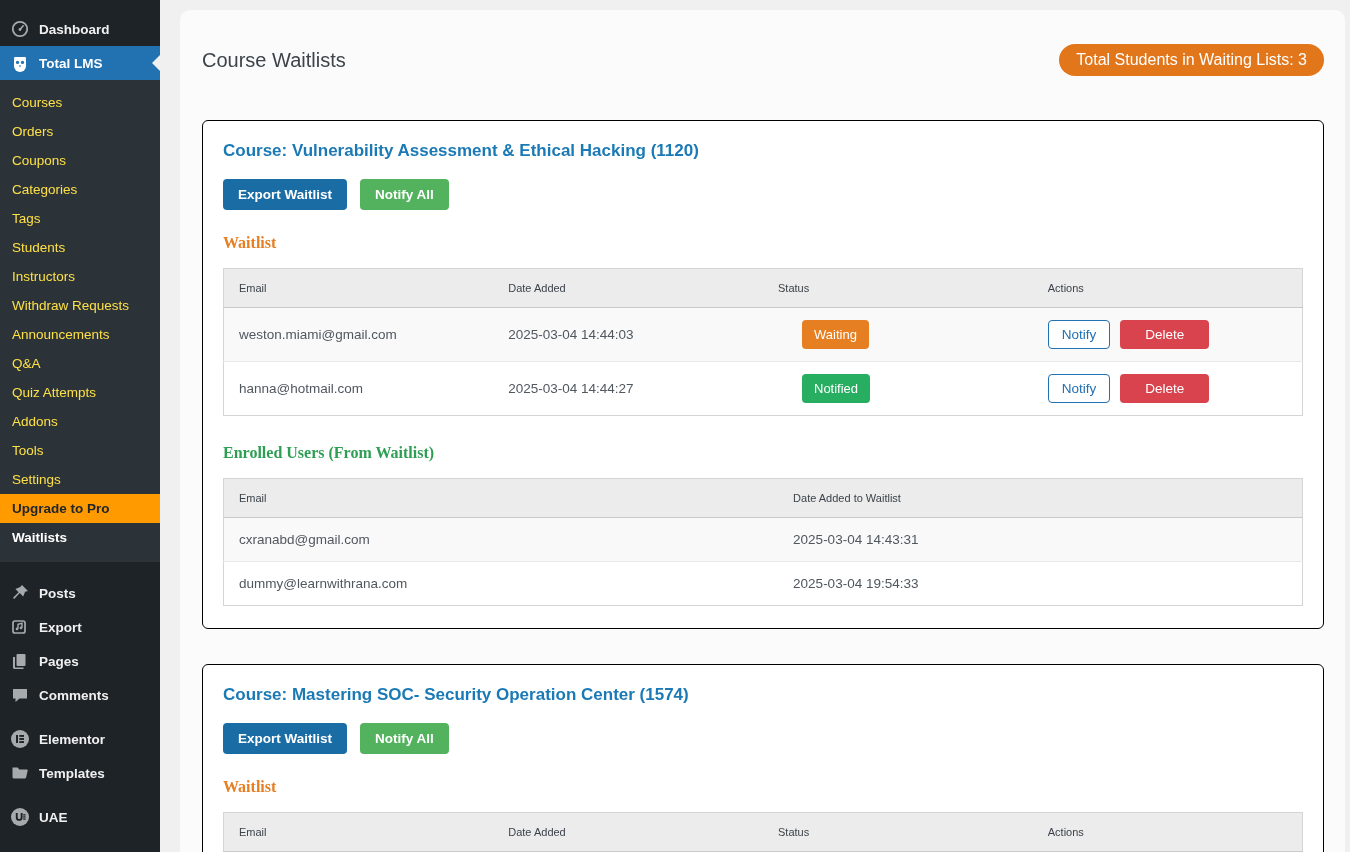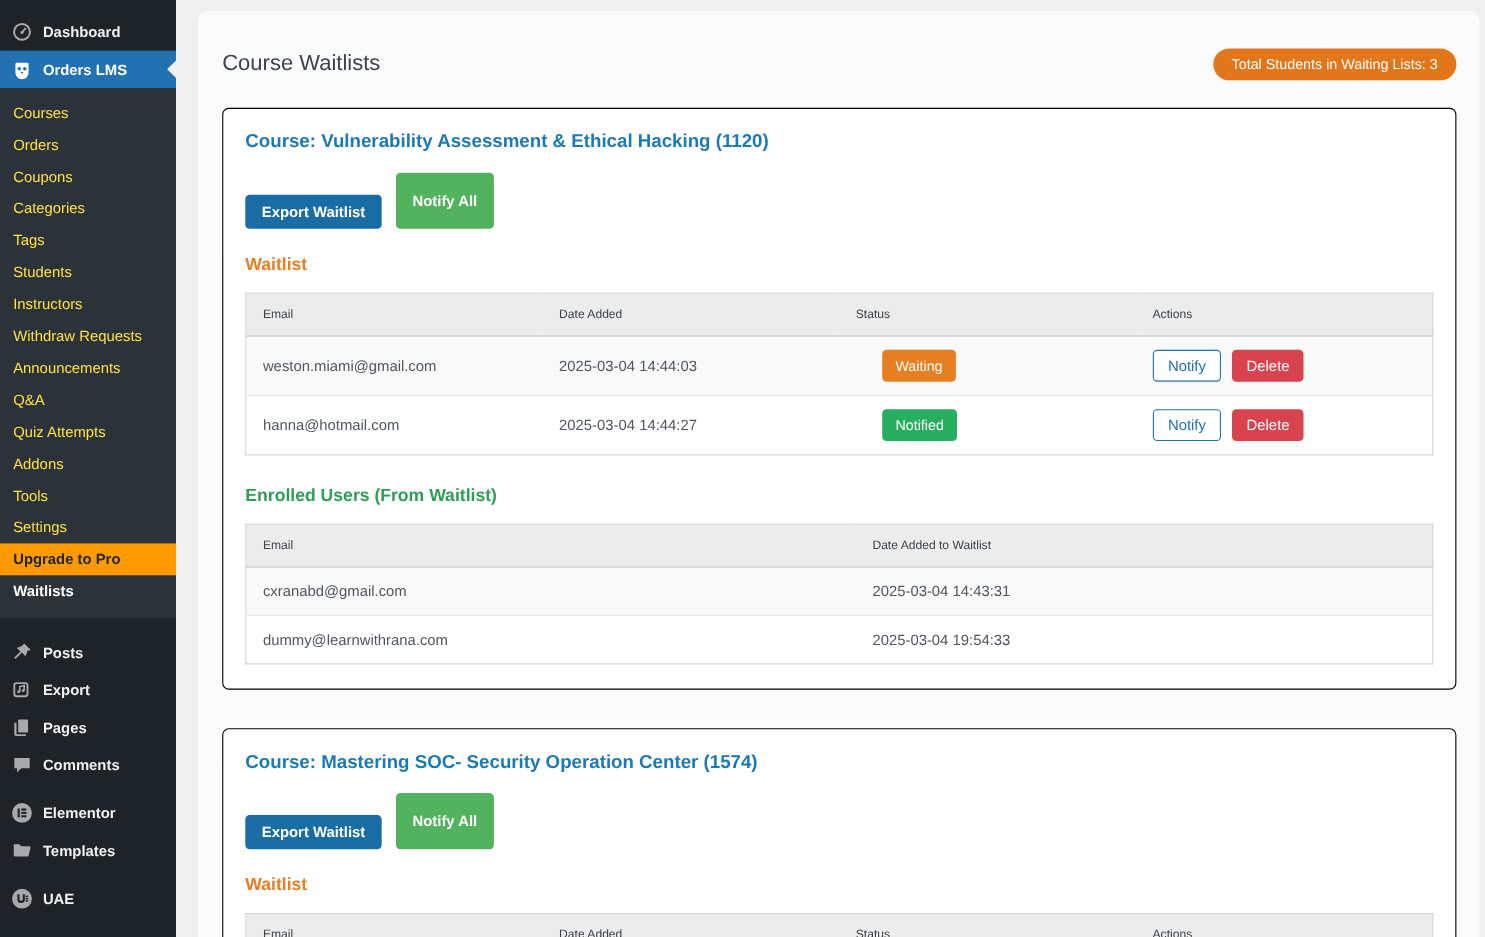--- a/index.html
+++ b/index.html
@@ -16,51 +16,51 @@
   .submenu { background:#2c3338; padding:8px 0 10px; }
   .smi { display:block; padding:7px 12px; color:#fde047; font-size:13.5px; cursor:pointer; text-decoration:none; }
   .smi.upgrade { background:#ff9b00; color:#21262b; font-weight:700; }
   .smi.current { color:#fff; font-weight:700; }
   .menu-gap { height:10px; }
   .bottom-menu { margin-top:14px; }
 
   
   .main { flex:1; padding:10px 5px 0 20px; height:852px; overflow:hidden; }
   .panel { background:#fbfbfb; border-radius:10px; height:110%; padding:34px 21px 0 22px; overflow:hidden; }
-  .panel-header { display:flex; justify-content:space-between; align-items:center; margin-bottom:25px; }
+  .panel-header { display:flex; justify-content:space-between; align-items:center; margin-bottom:44px; }
   .page-title { font-size:20px; font-weight:400; color:#3c434a; }
-  .total-badge { background:#e2761b; color:#fff; font-size:13px; padding:7px 17px; border-radius:16px; white-space:nowrap; }
+  .total-badge { background:#e2761b; color:#fff; font-size:16px; padding:7px 17px; border-radius:16px; white-space:nowrap; }
 
   .card { background:#fff; border:1px solid #000000; border-radius:6px; padding:20px; margin-bottom:35px; }
   .course-title { color:#1b7ab5; font-size:17px; font-weight:700; margin-bottom:18px; }
   .btn-row { display:flex; gap:13px; margin-bottom:24px; }
   .btn { font-size:13.5px; font-weight:600; padding:8px 15px; border-radius:4px; border:none; cursor:pointer; font-family:"Liberation Sans", sans-serif; }
-  .btn-export { background:#1a6ca5; color:#fff;margin-top:20px; }
+  .btn-export { background:#1a6ca5; color:#fff; }
   .btn-notify-all { background:#52b25e; color:#fff; }
-  .sec-heading { font-size:16px; font-weight:700; margin-bottom:16px; }
+  .sec-heading { font-size:16px; font-weight:700; margin-bottom:16px;font-family:Liberation Serif, serif; }
   .sec-waitlist { color:#e67e22; }
   .sec-enrolled { color:#2e9e53; }
 
   table { width:100%; border-collapse:collapse; font-size:13.5px; color:#50575e; border:1px solid #d5d5d5; margin-bottom:28px; }
   thead th { background:#ececec; text-align:left; font-weight:400; color:#3c434a; padding:13px 15px; border-bottom:1px solid #c9c9c9; font-size:11px; }
   tbody tr:nth-child(odd) { background:#f9f9f9; }
   tbody tr:nth-child(even) { background:#fff; }
   tbody tr + tr { border-top:1px solid #e9e9e9; }
   td { padding:12px 15px; vertical-align:middle; }
   .tbl-4 th, .tbl-4 td { width:25%; }
   .tbl-2 th:first-child, .tbl-2 td:first-child { width:51.4%; }
   .tbl-2 td { padding:14px 15px; }
 
   .status-badge { display:inline-block; color:#fff; font-size:13px; padding:7px 12px; border-radius:4px;margin-left:24px; }
   .status-waiting { background:#e67e22; }
   .status-notified { background:#27ae60; }
 
   .action-btns { display:flex; gap:10px; }
   .btn-notify { background:#fff; color:#2271b1; border:1px solid #2271b1; padding:6px 13px; border-radius:4px; font-size:13.5px; cursor:pointer; font-family:"Liberation Sans", sans-serif; }
-  .btn-delete { background:#d9434e; color:#fff; border:none; padding:6px 13px; border-radius:4px; font-size:13.5px; cursor:pointer; font-family:"Liberation Sans", sans-serif; }
+  .btn-delete { background:#d9434e; color:#fff; border:none; padding:6px 25px; border-radius:4px; font-size:13.5px; cursor:pointer; font-family:"Liberation Sans", sans-serif; }
 </style>
 </head>
 <body>
 
 <div class="app">
 
   <aside class="sidebar">
 
     <div class="mi">
       <span class="mi-icon">
@@ -77,21 +77,21 @@
     <div class="mi active">
       <span class="mi-icon">
         <svg width="20" height="20" viewBox="0 0 20 20">
             <rect x="4" y="4" width="12" height="3" rx="1.2" fill="#fff"></rect>
             <path d="M4 6.6h12v6.4a6 6 0 0 1-12 0z" fill="#fff"></path>
             <circle cx="7.5" cy="9.4" r="1.6" fill="#2271b1"></circle>
             <circle cx="12.5" cy="9.4" r="1.6" fill="#2271b1"></circle>
             <path d="M8.7 12.4h2.6l-1.3 1.9z" fill="#2271b1"></path>
           </svg>
       </span>
-      <span class="mi-label">Orders LMS</span>
+      <span class="mi-label">Total LMS</span>
     </div>
 
     <nav class="submenu">
       <a class="smi">Courses</a>
       <a class="smi">Orders</a>
       <a class="smi">Coupons</a>
       <a class="smi">Categories</a>
       <a class="smi">Tags</a>
       <a class="smi">Students</a>
       <a class="smi">Instructors</a>

